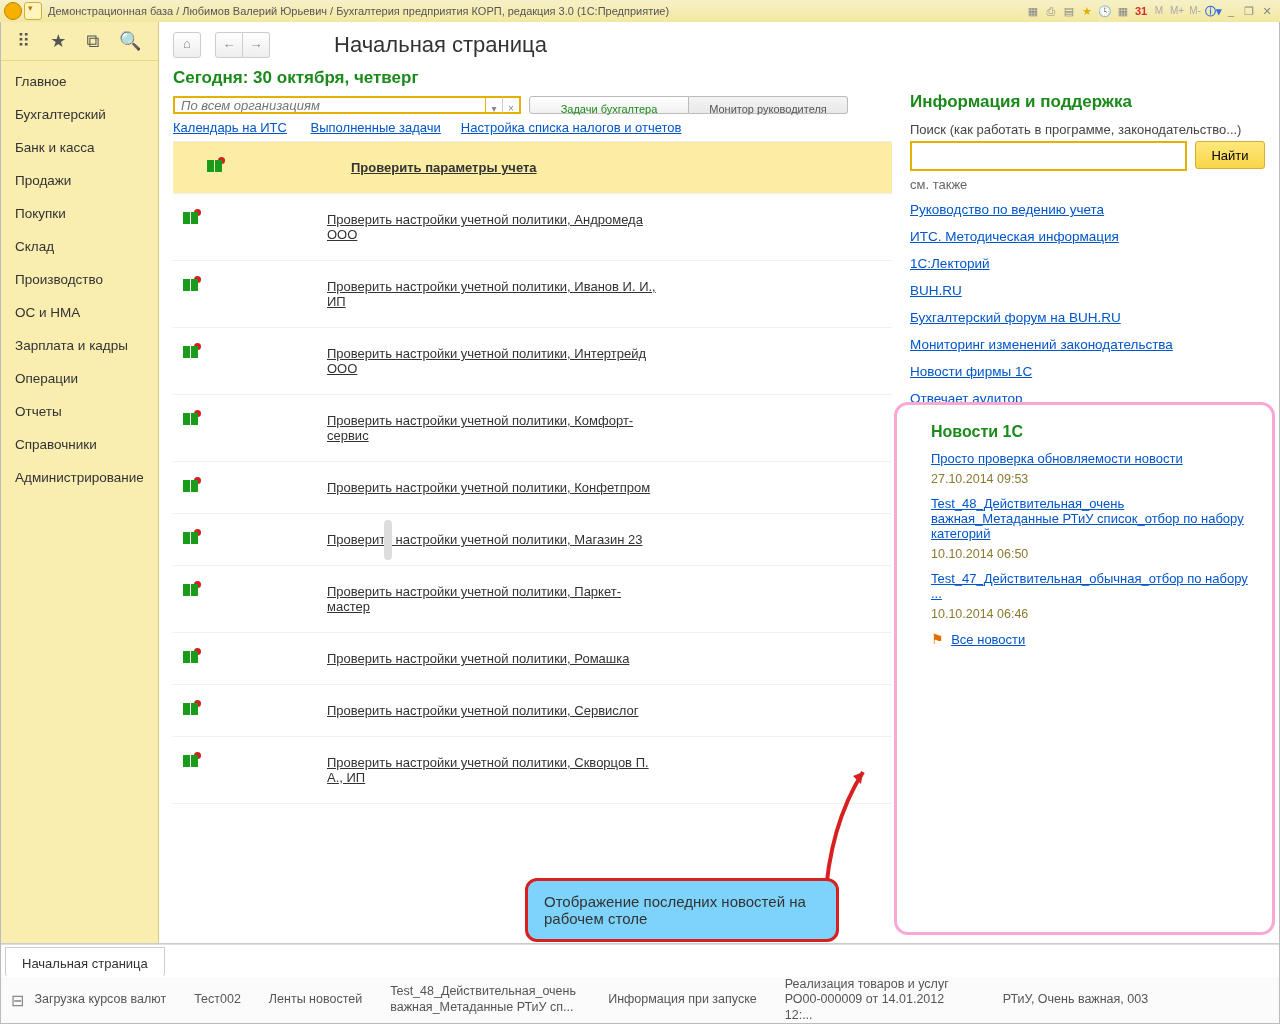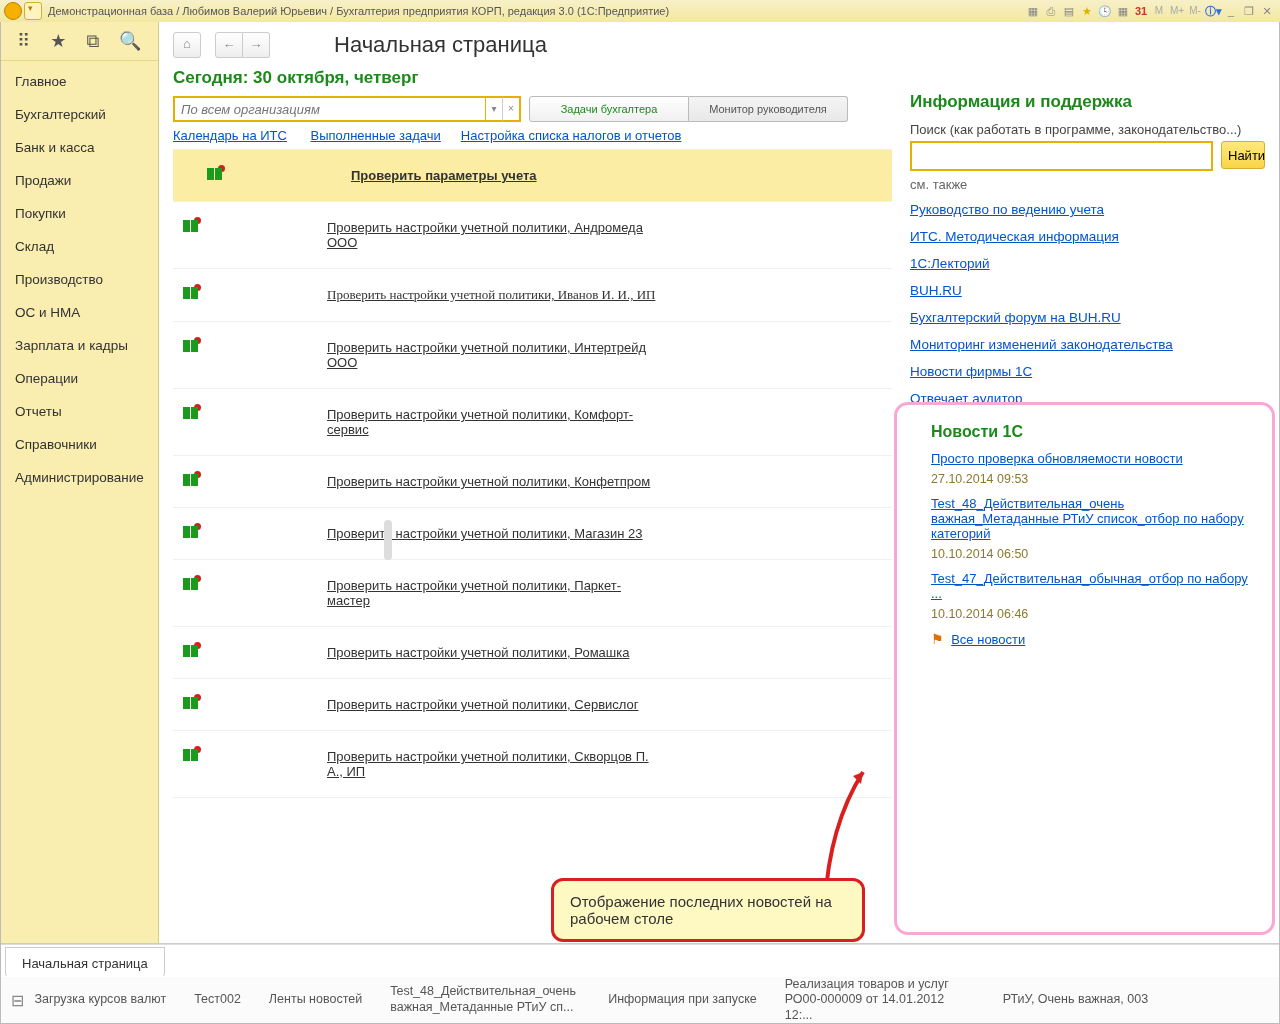--- a/index.html
+++ b/index.html
@@ -40,21 +40,21 @@
 
 .main { flex:1; display:flex; overflow:hidden; }
 .center { flex:1; padding:10px 14px 0 14px; position:relative; overflow:hidden;}
 .navrow { display:flex; align-items:center; margin-bottom:6px;}
 .nav-btn { width:26px; height:24px; border:1px solid #ccc; background:linear-gradient(#fff,#eee); border-radius:3px; margin-right:4px; text-align:center; line-height:22px; color:#888; cursor:pointer;}
 .nav-btn.group-l{border-radius:3px 0 0 3px; margin-right:0;}
 .nav-btn.group-r{border-left:none; border-radius:0 3px 3px 0; margin-right:4px;}
 .page-title { font-size:22px; margin-left:60px;}
 
 .today { color:#1b8a1b; font-weight:bold; font-size:17px; margin:10px 0 8px 0;}
-.filterrow{ display:flex; align-items:stretch; height:26px; margin-bottom:6px;}
+.filterrow{ display:flex; align-items:stretch; height:18px; margin-bottom:6px;}
 .org-input{
   flex:0 0 298px; border:2px solid #e6b000; border-right:1px solid #e6b000;
   padding:2px 6px; color:#999; font-style:italic; font-size:13px;
   background:#fff;
 }
 .org-drop, .org-clear{ width:16px; border:2px solid #e6b000; border-left:none; background:#fff; text-align:center; line-height:22px; color:#888; font-size:10px; cursor:pointer;}
 .org-drop{border-right:1px solid #ccc;}
 .org-clear{border-left:none;}
 .tab-btn{ flex:0 0 158px; border:1px solid #bbb; text-align:center; line-height:24px; cursor:pointer; font-size:11px;}
 .tab-btn.active{ background:linear-gradient(#fff,#f0f0f0); color:#1b8a1b; margin-left:8px; border-radius:3px 0 0 3px;}
@@ -71,37 +71,37 @@
 .task-icon:after{content:""; position:absolute; left:8px; top:0; width:7px; height:12px; background:#1b9b1b;}
 .task-icon .dot{ position:absolute; top:-3px; left:11px; width:7px; height:7px; background:#d02020; border-radius:50%;}
 .task a{ color:#333; text-decoration:underline; }
 .task.first-highlight a{ font-weight:bold;}
 
 .rightcol { width:355px; padding:70px 14px 0 4px; position:relative; }
 .info-title{ color:#1b8a1b; font-weight:bold; font-size:17px; margin-bottom:10px;}
 .search-label{ font-size:13px; color:#444; margin-bottom:4px;}
 .search-row{ display:flex; margin-bottom:6px;}
 .search-input{ flex:1; border:2px solid #e6b000; height:24px; background:#fff; margin-right:8px;}
-.search-btn{ width:44px; height:28px; border:1px solid #d4b030; background:linear-gradient(#ffe87d,#f8d548); border-radius:3px; cursor:pointer; font-size:13px;}
+.search-btn{ width:70px; height:28px; border:1px solid #d4b030; background:linear-gradient(#ffe87d,#f8d548); border-radius:3px; cursor:pointer; font-size:13px;}
 .see-also{ color:#666; margin:6px 0 10px 0; font-size:13px;}
 .support-link{ display:block; margin-bottom:12px; font-size:13.5px;}
 
 .news-box{
   position:absolute; left:-12px; right:4px; top:380px; bottom:8px;
   border:3px solid #f9a8d4; border-radius:14px; background:#fff; padding:18px 18px 10px 34px;
 }
 .news-title{ color:#1b8a1b; font-weight:bold; font-size:16px; margin-bottom:10px;}
 .news-item{ margin-bottom:6px;}
 .news-date{ color:#8a7a30; font-size:12.5px; margin-bottom:10px; margin-top:2px;}
 .news-all{ margin-top:8px;}
 .rss{ color:#e07000; font-size:14px; margin-right:4px;}
 
 .callout{
-  position:absolute; left:550px; top:856px; width:276px; 
-  border:3px solid #d92020; border-radius:12px; background:#fef9c3;
+  position:absolute; left:524px; top:856px; width:276px; 
+  border:3px solid #d92020; border-radius:12px; background:#7dd3fc;
   padding:12px 16px; font-size:15px; color:#333; z-index:5;
 }
 .callout-arrow{
   position:absolute; left:818px; top:744px; width:50px; height:140px; z-index:4;
   pointer-events:none;
 }
 
 .bottom-tabs{ height:32px; border-top:1px solid #ddd; display:flex; align-items:stretch;}
 .bottom-tab{ padding:0 16px; border:1px solid #ccc; border-bottom:none; border-top:none; border-left:none; line-height:31px; font-size:13px; cursor:pointer; background:#f7f7f7; margin-top:2px;}
 .bottom-tab.active{ background:#fff; border:1px solid #ccc; border-bottom-color:#fff; margin-left:4px; border-radius:0 0 4px 4px;}
@@ -199,21 +199,21 @@
             <div class="task">
               <span class="task-icon">
                 <span class="dot"></span>
               </span>
               <a style="max-width: 330px; display: inline-block;">Проверить настройки учетной политики, Андромеда ООО</a>
             </div>
             <div class="task">
               <span class="task-icon">
                 <span class="dot"></span>
               </span>
-              <a style="max-width: 330px; display: inline-block; font-family: Liberation Serif, serif;">Проверить настройки учетной политики, Иванов И. И., ИП</a>
+              <a style="max-width: 330px; display: inline-block;">Проверить настройки учетной политики, Иванов И. И., ИП</a>
             </div>
             <div class="task">
               <span class="task-icon">
                 <span class="dot"></span>
               </span>
               <a style="max-width: 330px; display: inline-block;">Проверить настройки учетной политики, Интертрейд ООО</a>
             </div>
             <div class="task">
               <span class="task-icon">
                 <span class="dot"></span>

